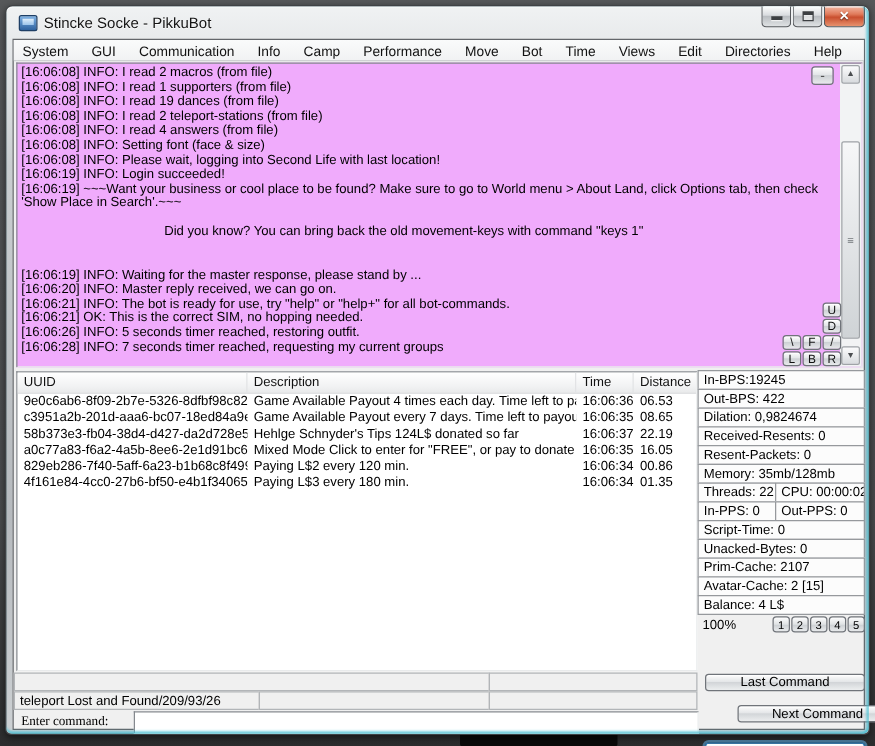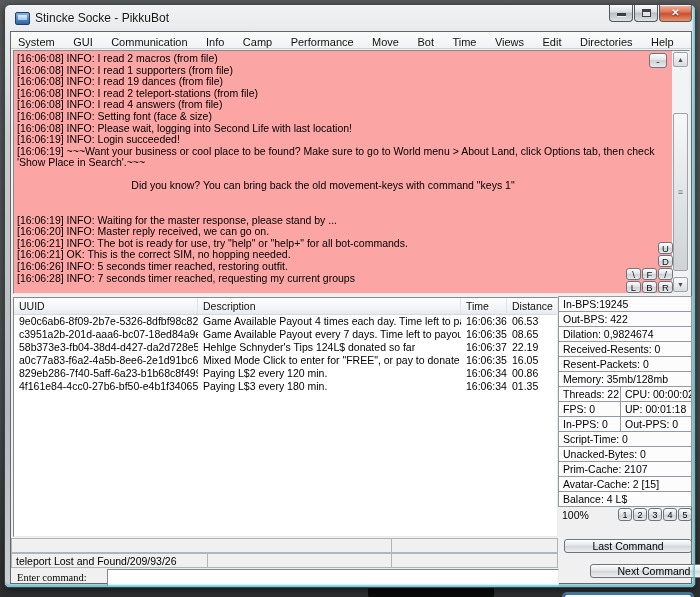--- a/index.html
+++ b/index.html
@@ -43,21 +43,21 @@
   
   #client { position:absolute; left:5px; top:26px; width:682px; height:553px;
     background:#f0f0f0; border:1px solid #5f6periphery368; border:1px solid #63666a; }
 
   #menubar { position:absolute; left:0; top:0; width:100%; height:17px;
     background:linear-gradient(#fafbfb,#f1f2f3); border-bottom:1px solid #cfd1d3;
     white-space:nowrap; overflow:hidden; }
   .menu-item { display:inline-block; padding:2px 7px 0 7px; font-size:11px; color:#111; height:17px; }
 
   
-  #log { position:absolute; left:2px; top:18px; width:677px; height:244px; background:#fca5a5;
+  #log { position:absolute; left:2px; top:18px; width:677px; height:244px; background:#f0abfc;
     border:1px solid; border-color:#85898e #e9ebec #e9ebec #85898e; overflow:hidden; }
   #log-text { position:absolute; left:3px; top:2px; width:652px; font-size:10.5px;
     line-height:11.6px; color:#000; }
   .log-line { white-space:normal; }
   #log-tip { text-align:center; margin:11px 40px 23px 0; }
 
   
   #log-scroll { position:absolute; right:0; top:0; width:17px; height:100%; background:#f2f3f4; }
   .scroll-btn { position:absolute; left:1px; width:15px; height:15px; border:1px solid #9fa3a7;
     border-radius:2px; background:linear-gradient(#fbfbfc,#d8dbde); text-align:center;
@@ -265,24 +265,20 @@
             <div class="stat-box">Resent-Packets: 0</div>
           </div>
         <div class="stat-row">
             <div class="stat-box">Memory: 35mb/128mb</div>
           </div>
         <div class="stat-row">
           <div class="stat-box sb-l">Threads: 22</div>
           <div class="stat-box">CPU: 00:00:02</div>
         </div>
         <div class="stat-row">
-          <div class="stat-box sb-l">FPS: 0</div>
-          <div class="stat-box">UP: 00:01:18</div>
-        </div>
-        <div class="stat-row">
           <div class="stat-box sb-l">In-PPS: 0</div>
           <div class="stat-box">Out-PPS: 0</div>
         </div>
         <div class="stat-row">
             <div class="stat-box">Script-Time: 0</div>
           </div>
         <div class="stat-row">
             <div class="stat-box">Unacked-Bytes: 0</div>
           </div>
         <div class="stat-row">

